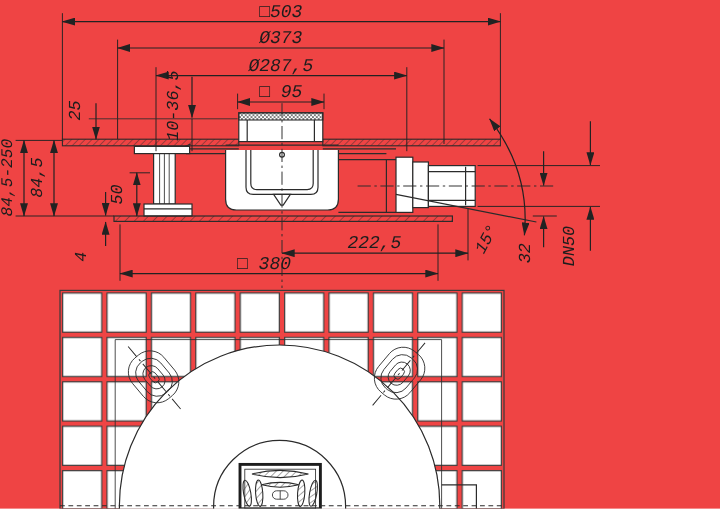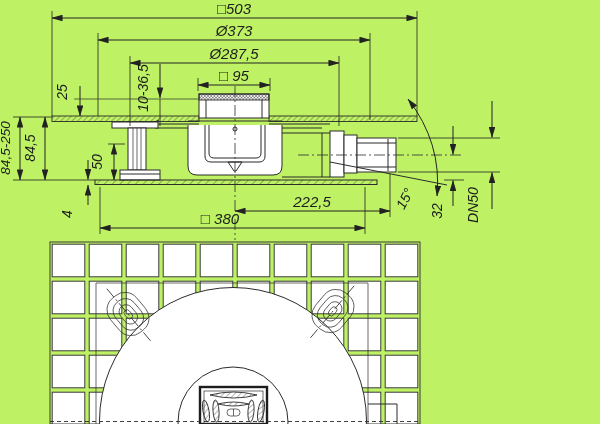--- a/index.html
+++ b/index.html
@@ -1,17 +1,17 @@
 <!DOCTYPE html>
 <html><head>
 <meta charset="utf-8">
 <style>
   html,body{margin:0;padding:0;background:#fff;}
-  #stage{width:600px;height:424px;background:#bef264;position:relative;overflow:hidden;
-         font-family:Liberation Sans, sans-serif;}
+  #stage{width:600px;height:424px;background:#ef4444;position:relative;overflow:hidden;
+         font-family:Liberation Mono, monospace;}
   svg{display:block;}
   .ln{stroke:#2b2b2b;stroke-width:1;fill:none;}
   .lnthin{stroke:#2b2b2b;stroke-width:.7;fill:none;}
   .fw{stroke:#2b2b2b;stroke-width:1;fill:#ffffff;}
   .fwbold{stroke:#1d1d1d;stroke-width:2.4;fill:#ffffff;}
   .hatched{stroke:#2b2b2b;stroke-width:.9;fill:url(#hatch);}
   .hatchlight{stroke:#2b2b2b;stroke-width:1;fill:url(#hatchL);}
   .xhatch{stroke:#2b2b2b;stroke-width:.9;fill:url(#xhatch);}
   .dim{stroke:#222;stroke-width:1;fill:none;}
   .ext{stroke:#222;stroke-width:.8;fill:none;}

